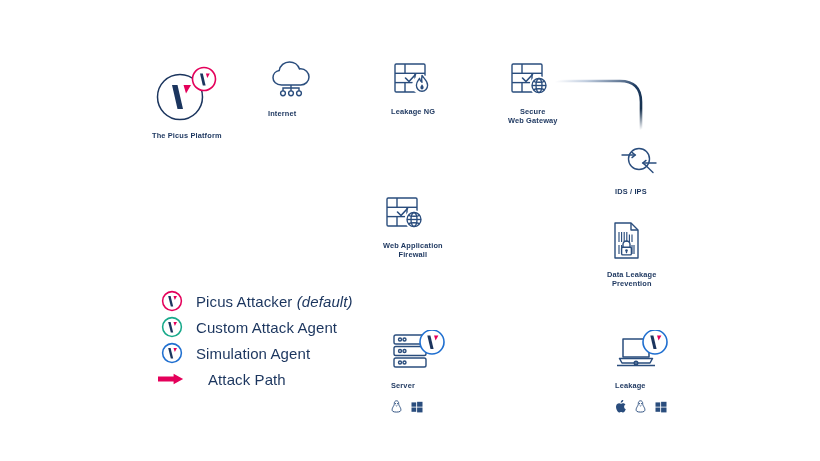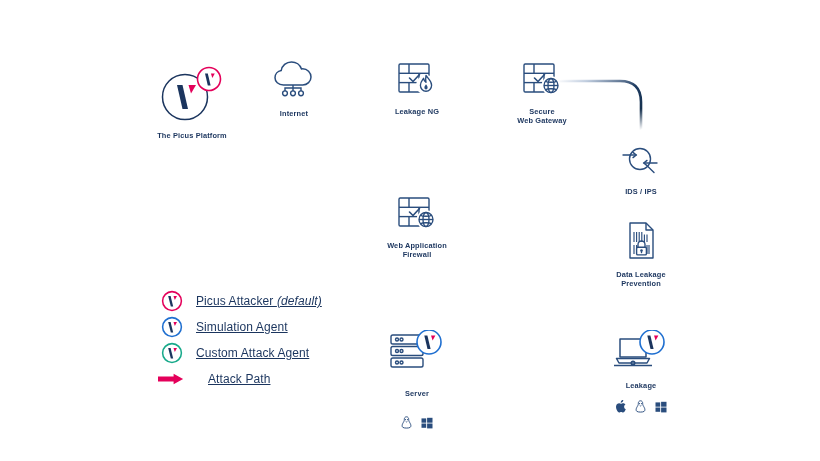--- a/index.html
+++ b/index.html
@@ -4,33 +4,33 @@
 <style>
   html,body{margin:0;padding:0;background:#ffffff;}
   body{
     width:820px;height:461px;position:relative;overflow:hidden;
     font-family:"Liberation Sans","DejaVu Sans",sans-serif;
     color:#1b355e;
   }
   #canvas{position:absolute;inset:0;}
   svg.layer{position:absolute;left:0;top:0;width:820px;height:461px;}
 
-  .node{position:absolute;display:flex;flex-direction:column;align-items:center;}
+  .node{position:absolute;display:flex;flex-direction:column;align-items:flex-start;}
   .node .glyph{position:relative;display:block;}
   .node .label{
     margin-top:5px;font-size:7.4px;font-weight:bold;letter-spacing:.15px;
     line-height:9.4px;text-align:center;color:#1b355e;white-space:pre-line;
   }
   .os-row{margin-top:9px;display:flex;gap:9px;align-items:center;justify-content:center;}
 
   
   #legend{position:absolute;left:160px;top:288px;}
   .leg-row{display:flex;align-items:center;height:26px;}
   .leg-mark{width:24px;display:flex;justify-content:center;align-items:center;}
-  .leg-text{margin-left:12px;font-size:12px;color:#1b355e;letter-spacing:.1px;white-space:nowrap;text-decoration:underline;}
+  .leg-text{margin-left:12px;font-size:15px;color:#1b355e;letter-spacing:.1px;white-space:nowrap;}
   .leg-text i{font-style:italic;}
 </style>
 </head>
 <body>
 
 <div id="canvas">
 
   <svg class="layer" viewBox="0 0 820 461">
     <defs>
       <linearGradient id="gH1" x1="0" y1="0" x2="1" y2="0">
@@ -234,21 +234,21 @@
           <rect x="14.6" y="26.3" width="9.8" height="7.6" rx="1.1" fill="#ffffff"></rect>
           <circle cx="19.5" cy="29.6" r="1.3" fill="#2a4d7d" stroke="none"></circle>
           <line x1="19.5" y1="30.4" x2="19.5" y2="32.2" stroke-width="1.3"></line>
         </g>
       </svg>
     </div>
     <div class="label">Data Leakage
 Prevention</div>
   </div>
 
-  <div class="node" style="left:391px;top:330px;width:52px;gap:8px;">
+  <div class="node" style="left:391px;top:330px;width:52px;">
     <div class="glyph">
       <svg width="58" height="42" viewBox="0 0 58 42">
         <g fill="none" stroke="#2a4d7d" stroke-width="1.4">
           <rect x="3" y="5" width="32" height="9" rx="1.8"></rect>
           <rect x="3" y="16.5" width="32" height="9" rx="1.8"></rect>
           <rect x="3" y="28" width="32" height="9" rx="1.8"></rect>
           <circle cx="9" cy="9.5" r="1.5"></circle>
             <circle cx="13.5" cy="9.5" r="1.5"></circle>
           <circle cx="9" cy="21" r="1.5"></circle>
             <circle cx="13.5" cy="21" r="1.5"></circle>
@@ -331,37 +331,37 @@
           <path d="M7.2 6 L9.6 6 L12.2 16.4 L9.8 16.4 Z" fill="#1b355e"></path>
           <path d="M12.5 6 L16 6 L13.8 9.9 Z" fill="#e4005a"></path>
         </svg>
       </span>
       <span class="leg-text"><span>Picus Attacker </span><i>(default)</i></span>
     </div>
 
     <div class="leg-row">
       <span class="leg-mark">
         <svg width="22" height="22" viewBox="0 0 22 22">
+          <circle cx="11" cy="11" r="9.4" fill="#ffffff" stroke="#17a98a" stroke-width="1.55"></circle>
+          <path d="M7.2 6 L9.6 6 L12.2 16.4 L9.8 16.4 Z" fill="#1b355e"></path>
+          <path d="M12.5 6 L16 6 L13.8 9.9 Z" fill="#e4005a"></path>
+        </svg>
+      </span>
+      <span class="leg-text">Custom Attack Agent</span>
+    </div>
+
+    <div class="leg-row">
+      <span class="leg-mark">
+        <svg width="22" height="22" viewBox="0 0 22 22">
           <circle cx="11" cy="11" r="9.4" fill="#ffffff" stroke="#1f6fd0" stroke-width="1.55"></circle>
           <path d="M7.2 6 L9.6 6 L12.2 16.4 L9.8 16.4 Z" fill="#1b355e"></path>
           <path d="M12.5 6 L16 6 L13.8 9.9 Z" fill="#e4005a"></path>
         </svg>
       </span>
       <span class="leg-text">Simulation Agent</span>
-    </div>
-
-    <div class="leg-row">
-      <span class="leg-mark">
-        <svg width="22" height="22" viewBox="0 0 22 22">
-          <circle cx="11" cy="11" r="9.4" fill="#ffffff" stroke="#17a98a" stroke-width="1.55"></circle>
-          <path d="M7.2 6 L9.6 6 L12.2 16.4 L9.8 16.4 Z" fill="#1b355e"></path>
-          <path d="M12.5 6 L16 6 L13.8 9.9 Z" fill="#e4005a"></path>
-        </svg>
-      </span>
-      <span class="leg-text">Custom Attack Agent</span>
     </div>
 
     <div class="leg-row">
       <span class="leg-mark">
         <svg width="30" height="14" viewBox="0 0 30 14" style="margin-left:-2px;">
           <path d="M0 4.2 L18 4.2 L18 1 L29 7 L18 13 L18 9.8 L0 9.8 Z" fill="#e4005a"></path>
         </svg>
       </span>
       <span class="leg-text" style="margin-left:24px;">Attack Path</span>
     </div>

